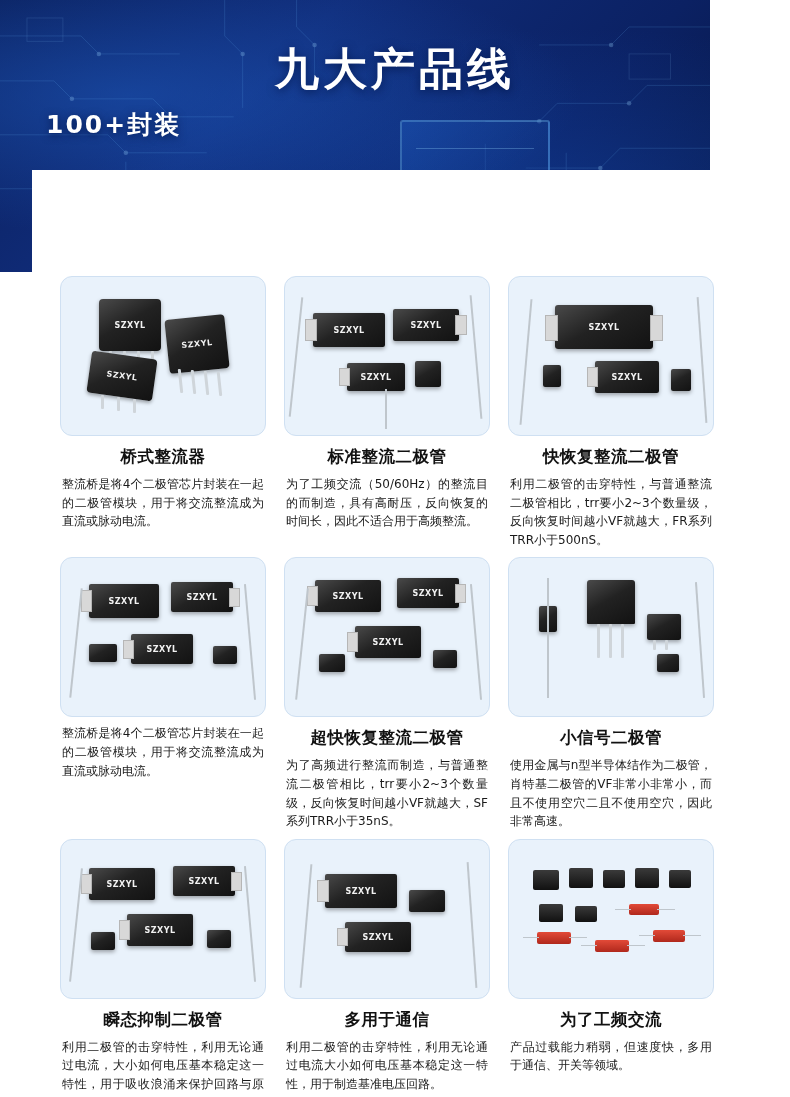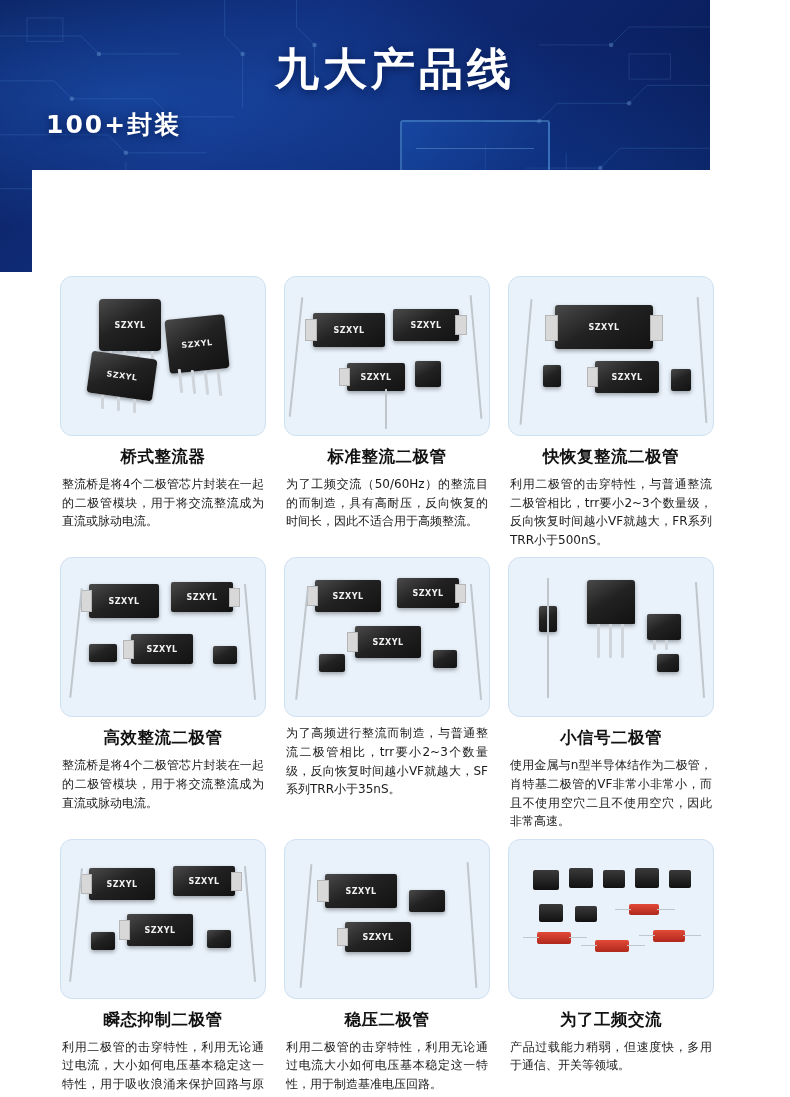--- a/index.html
+++ b/index.html
@@ -280,21 +280,20 @@
       <div class="term" style="left:168px;top:30px;width:11px;height:19px;"></div>
       <div class="pkg" style="left:70px;top:76px;width:62px;height:30px;">
           <span class="lbl">SZXYL</span>
         </div>
       <div class="term" style="left:62px;top:82px;width:11px;height:19px;"></div>
       <div class="pkg" style="left:28px;top:86px;width:28px;height:18px;"></div>
       <div class="pkg" style="left:152px;top:88px;width:24px;height:18px;"></div>
       <div class="lead" style="left:14px;top:30px;width:1.5px;height:110px;transform:rotate(6deg);"></div>
       <div class="lead" style="left:188px;top:26px;width:1.5px;height:116px;transform:rotate(-5deg);"></div>
     </div>
-    <div class="cell-title">高效整流二极管</div>
     <div class="cell-desc">整流桥是将4个二极管芯片封装在一起的二极管模块，用于将交流整流成为直流或脉动电流。</div>
   </div>
 
   <div class="cell">
     <div class="imgbox">
       <div class="pkg" style="left:30px;top:22px;width:66px;height:32px;">
           <span class="lbl">SZXYL</span>
         </div>
       <div class="term" style="left:22px;top:28px;width:11px;height:20px;"></div>
       <div class="pkg" style="left:112px;top:20px;width:62px;height:30px;">
@@ -303,20 +302,21 @@
       <div class="term" style="left:170px;top:26px;width:11px;height:19px;"></div>
       <div class="pkg" style="left:70px;top:68px;width:66px;height:32px;">
           <span class="lbl">SZXYL</span>
         </div>
       <div class="term" style="left:62px;top:74px;width:11px;height:20px;"></div>
       <div class="pkg" style="left:34px;top:96px;width:26px;height:18px;"></div>
       <div class="pkg" style="left:148px;top:92px;width:24px;height:18px;"></div>
       <div class="lead" style="left:16px;top:30px;width:1.5px;height:112px;transform:rotate(6deg);"></div>
       <div class="lead" style="left:190px;top:26px;width:1.5px;height:116px;transform:rotate(-5deg);"></div>
     </div>
+    <div class="cell-title">超快恢复整流二极管</div>
     <div class="cell-desc">为了高频进行整流而制造，与普通整流二极管相比，trr要小2~3个数量级，反向恢复时间越小VF就越大，SF系列TRR小于35nS。</div>
   </div>
 
   <div class="cell">
     <div class="imgbox">
       <div class="pkg" style="left:78px;top:22px;width:48px;height:44px;border-radius:3px 3px 1px 1px;"></div>
       <div class="pin" style="left:88px;top:66px;height:34px;"></div>
       <div class="pin" style="left:100px;top:66px;height:34px;"></div>
       <div class="pin" style="left:112px;top:66px;height:34px;"></div>
       <div class="pkg" style="left:138px;top:56px;width:34px;height:26px;"></div>
@@ -361,21 +361,21 @@
         </div>
       <div class="term" style="left:32px;top:40px;width:12px;height:22px;"></div>
       <div class="pkg" style="left:124px;top:50px;width:36px;height:22px;"></div>
       <div class="pkg" style="left:60px;top:82px;width:66px;height:30px;">
           <span class="lbl">SZXYL</span>
         </div>
       <div class="term" style="left:52px;top:88px;width:11px;height:18px;"></div>
       <div class="lead" style="left:20px;top:24px;width:1.5px;height:124px;transform:rotate(5deg);"></div>
       <div class="lead" style="left:186px;top:22px;width:1.5px;height:126px;transform:rotate(-4deg);"></div>
     </div>
-    <div class="cell-title">稳压二极管</div>
+    <div class="cell-title">多用于通信</div>
     <div class="cell-desc">利用二极管的击穿特性，利用无论通过电流大小如何电压基本稳定这一特性，用于制造基准电压回路。</div>
   </div>
 
   <div class="cell">
     <div class="imgbox">
       <div class="blkbody" style="left:24px;top:30px;width:26px;height:20px;"></div>
       <div class="blkbody" style="left:60px;top:28px;width:24px;height:20px;"></div>
       <div class="blkbody" style="left:94px;top:30px;width:22px;height:18px;"></div>
       <div class="blkbody" style="left:126px;top:28px;width:24px;height:20px;"></div>
       <div class="blkbody" style="left:160px;top:30px;width:22px;height:18px;"></div>

